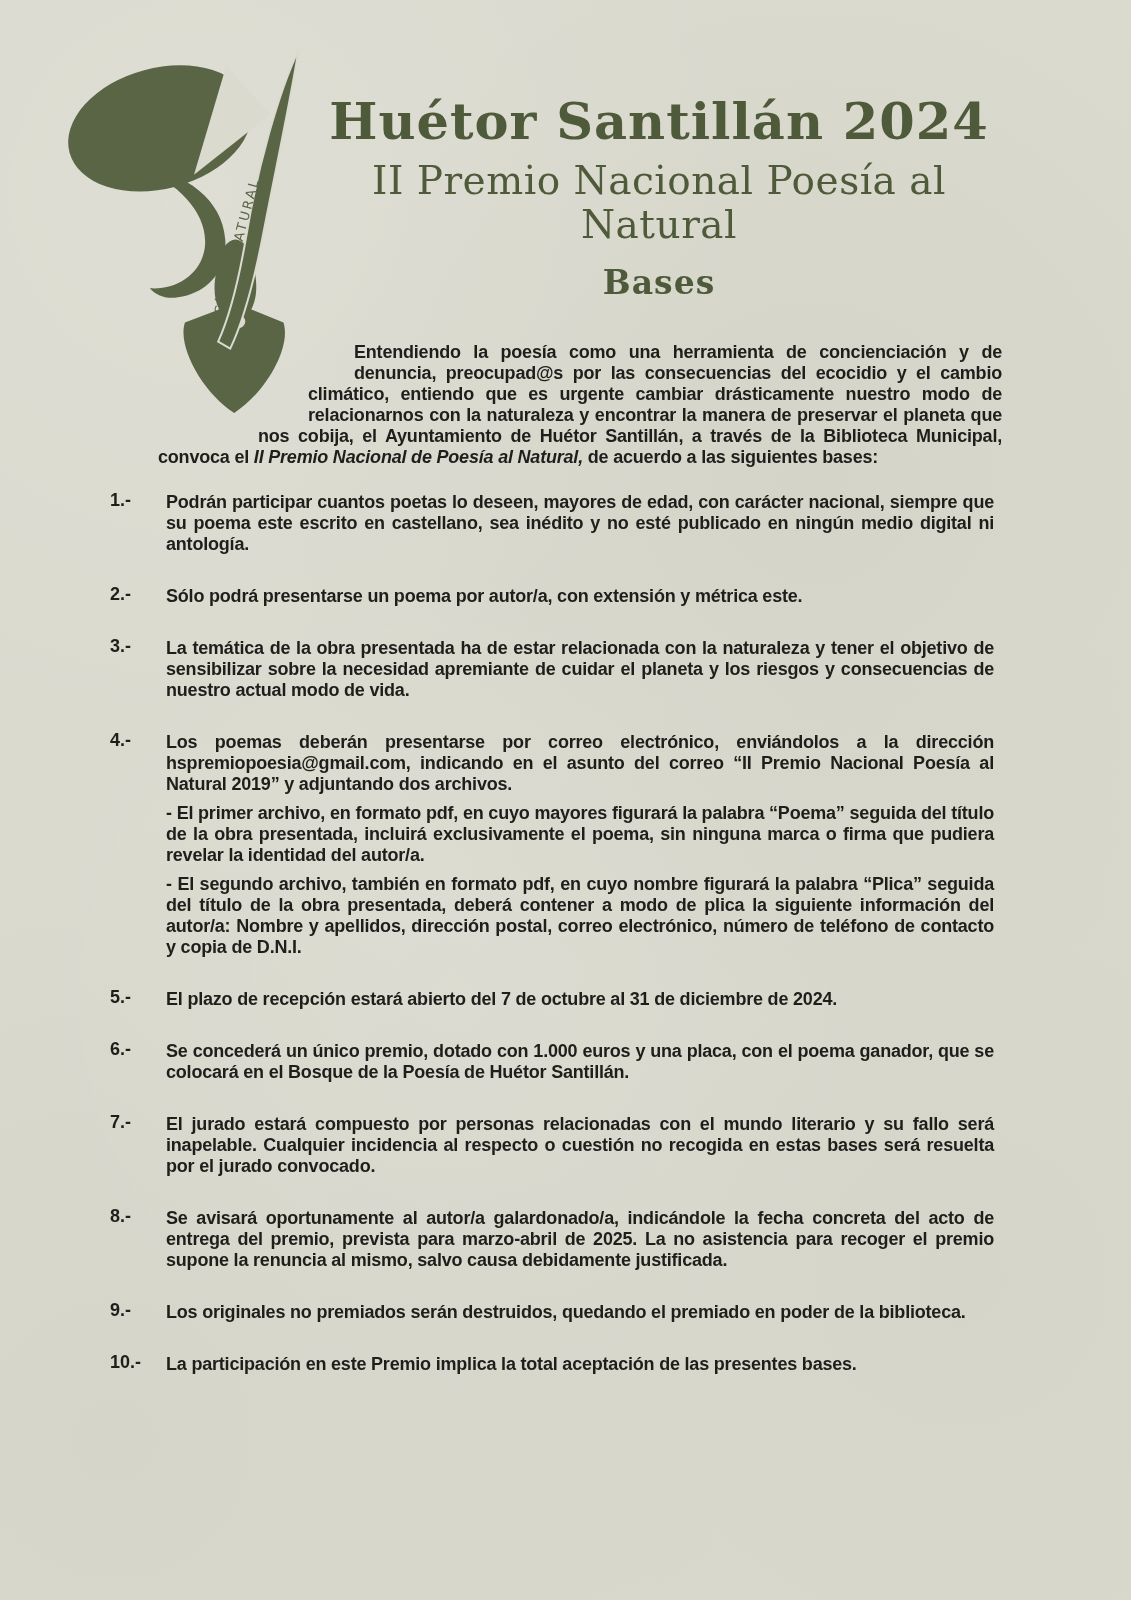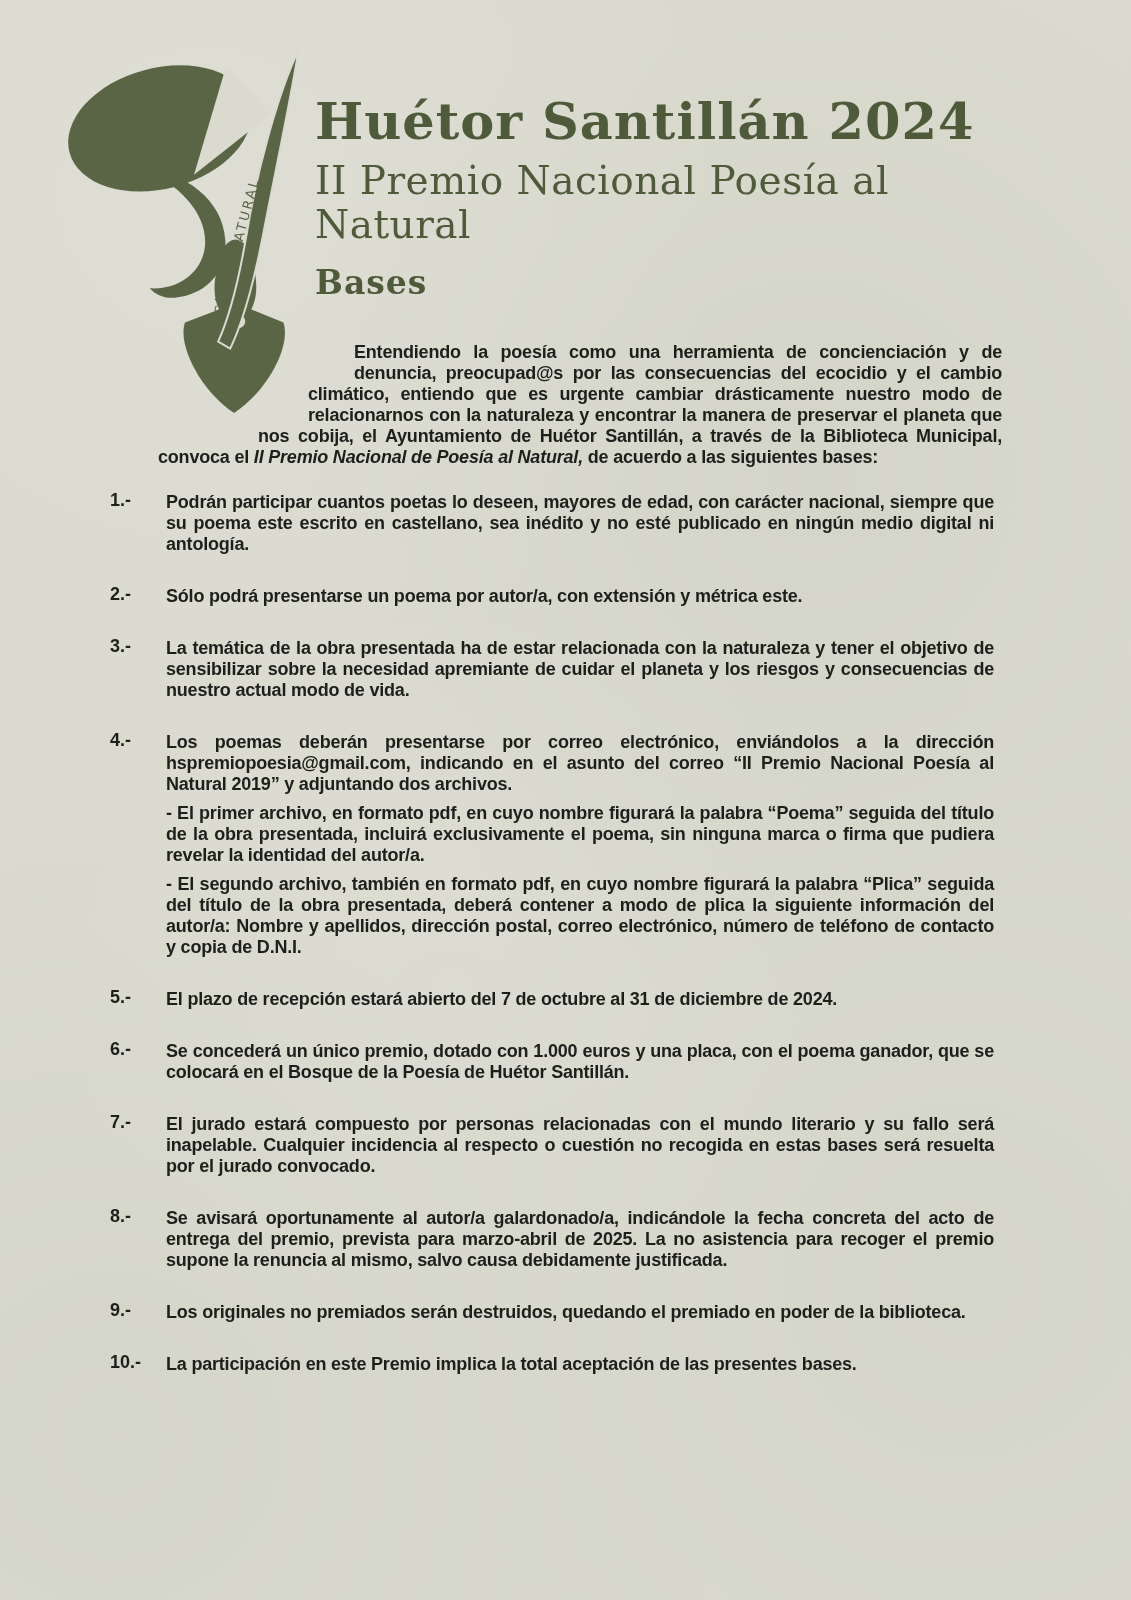--- a/index.html
+++ b/index.html
@@ -27,21 +27,21 @@
     position: absolute;
     left: 66px; top: 50px;
     width: 254px; height: 374px;
   }
 
   
   .titles {
     margin-left: 315px;
     width: 688px;
     padding-top: 92px;
-    text-align: left;
+    text-align: center;
     color: #4e5a39;
     font-family: "DejaVu Serif", serif;
   }
   .titles h1 {
     margin: 0;
     font-size: 51px;
     line-height: 1.15;
     font-weight: 700;
     letter-spacing: 1px;
   }
@@ -152,21 +152,21 @@
       <span class="num">3.-</span>
       <div class="body">
           <p class="para">La temática de la obra presentada ha de estar relacionada con la naturaleza y tener el objetivo de sensibilizar sobre la necesidad apremiante de cuidar el planeta y los riesgos y consecuencias de nuestro actual modo de vida.</p>
         </div>
     </div>
 
     <div class="base-item">
       <span class="num">4.-</span>
       <div class="body">
           <p class="para">Los poemas deberán presentarse por correo electrónico, enviándolos a la dirección hspremiopoesia@gmail.com, indicando en el asunto del correo “II Premio Nacional Poesía al Natural 2019” y adjuntando dos archivos.</p>
-          <p class="para">- El primer archivo, en formato pdf, en cuyo nombre figurará la palabra “Poema” seguida del título de la obra presentada, incluirá exclusivamente el poema, sin ninguna marca o firma que pudiera revelar la identidad del autor/a.</p>
+          <p class="para">- El primer archivo, en formato pdf, en cuyo mayores figurará la palabra “Poema” seguida del título de la obra presentada, incluirá exclusivamente el poema, sin ninguna marca o firma que pudiera revelar la identidad del autor/a.</p>
           <p class="para">- El segundo archivo, también en formato pdf, en cuyo nombre figurará la palabra “Plica” seguida del título de la obra presentada, deberá contener a modo de plica la siguiente información del autor/a: Nombre y apellidos, dirección postal, correo electrónico, número de teléfono de contacto y copia de D.N.I.</p>
         </div>
     </div>
 
     <div class="base-item">
       <span class="num">5.-</span>
       <div class="body">
           <p class="para">El plazo de recepción estará abierto del 7 de octubre al 31 de diciembre de 2024.</p>
         </div>
     </div>

